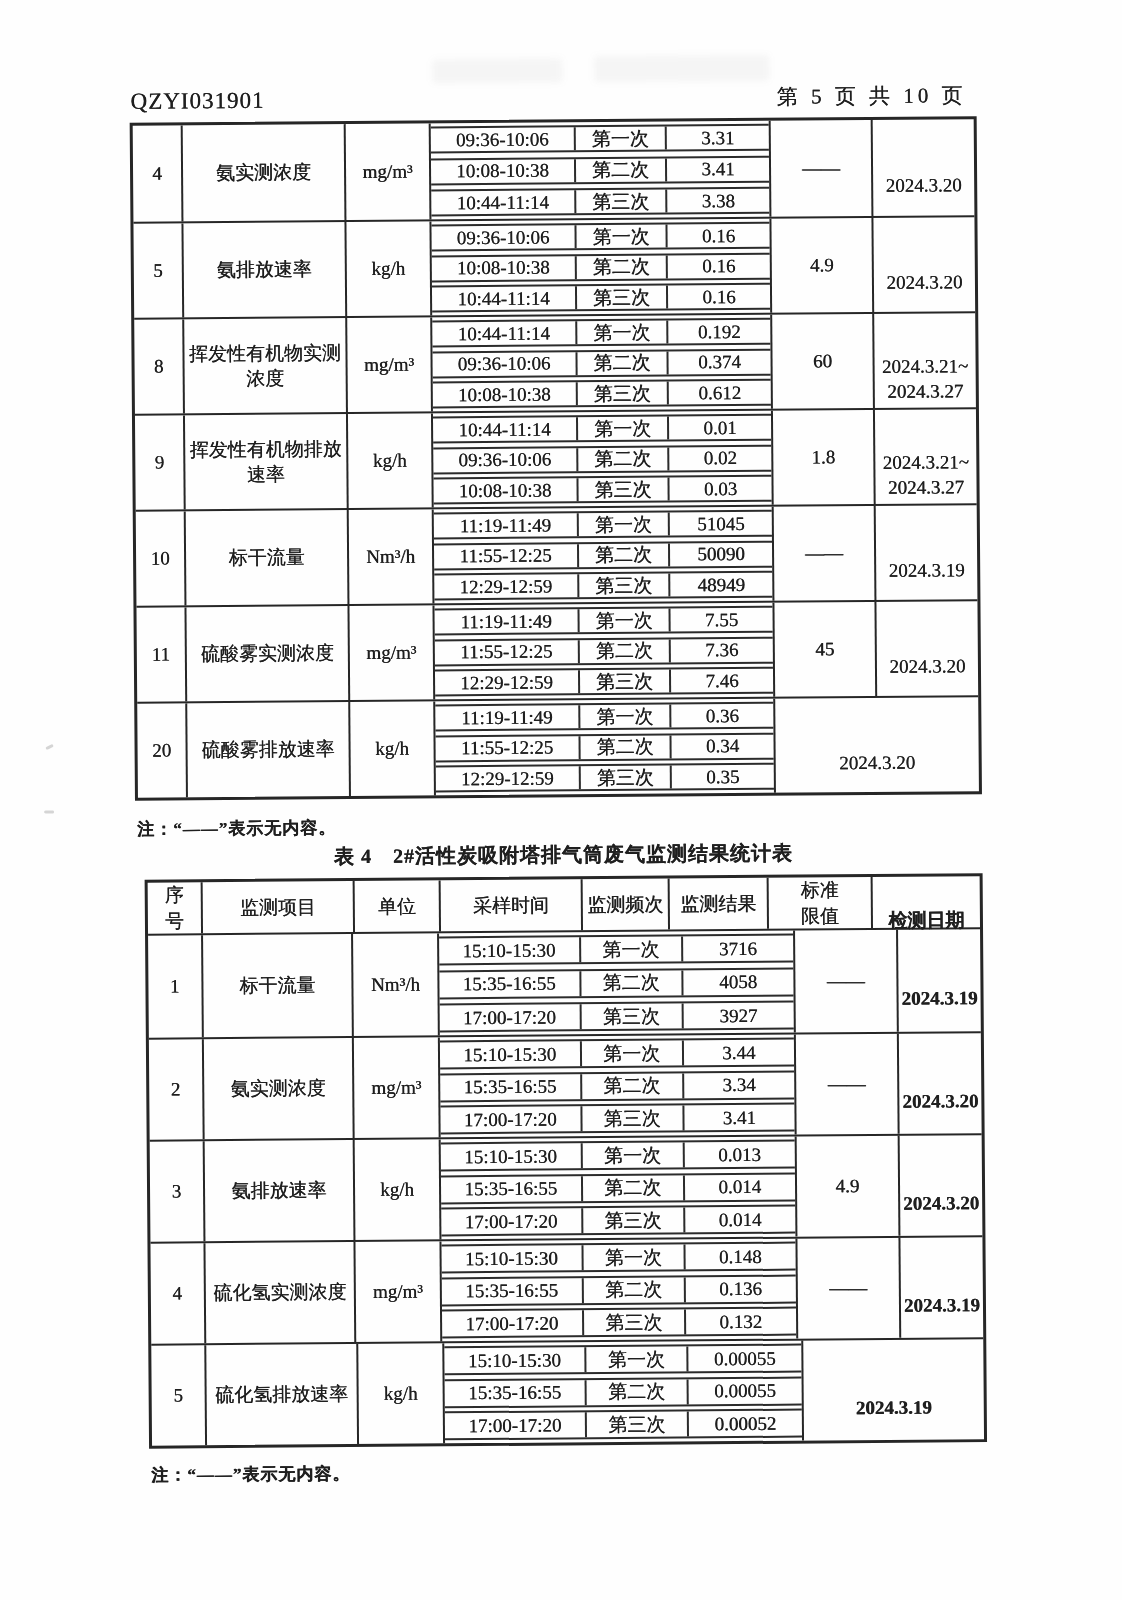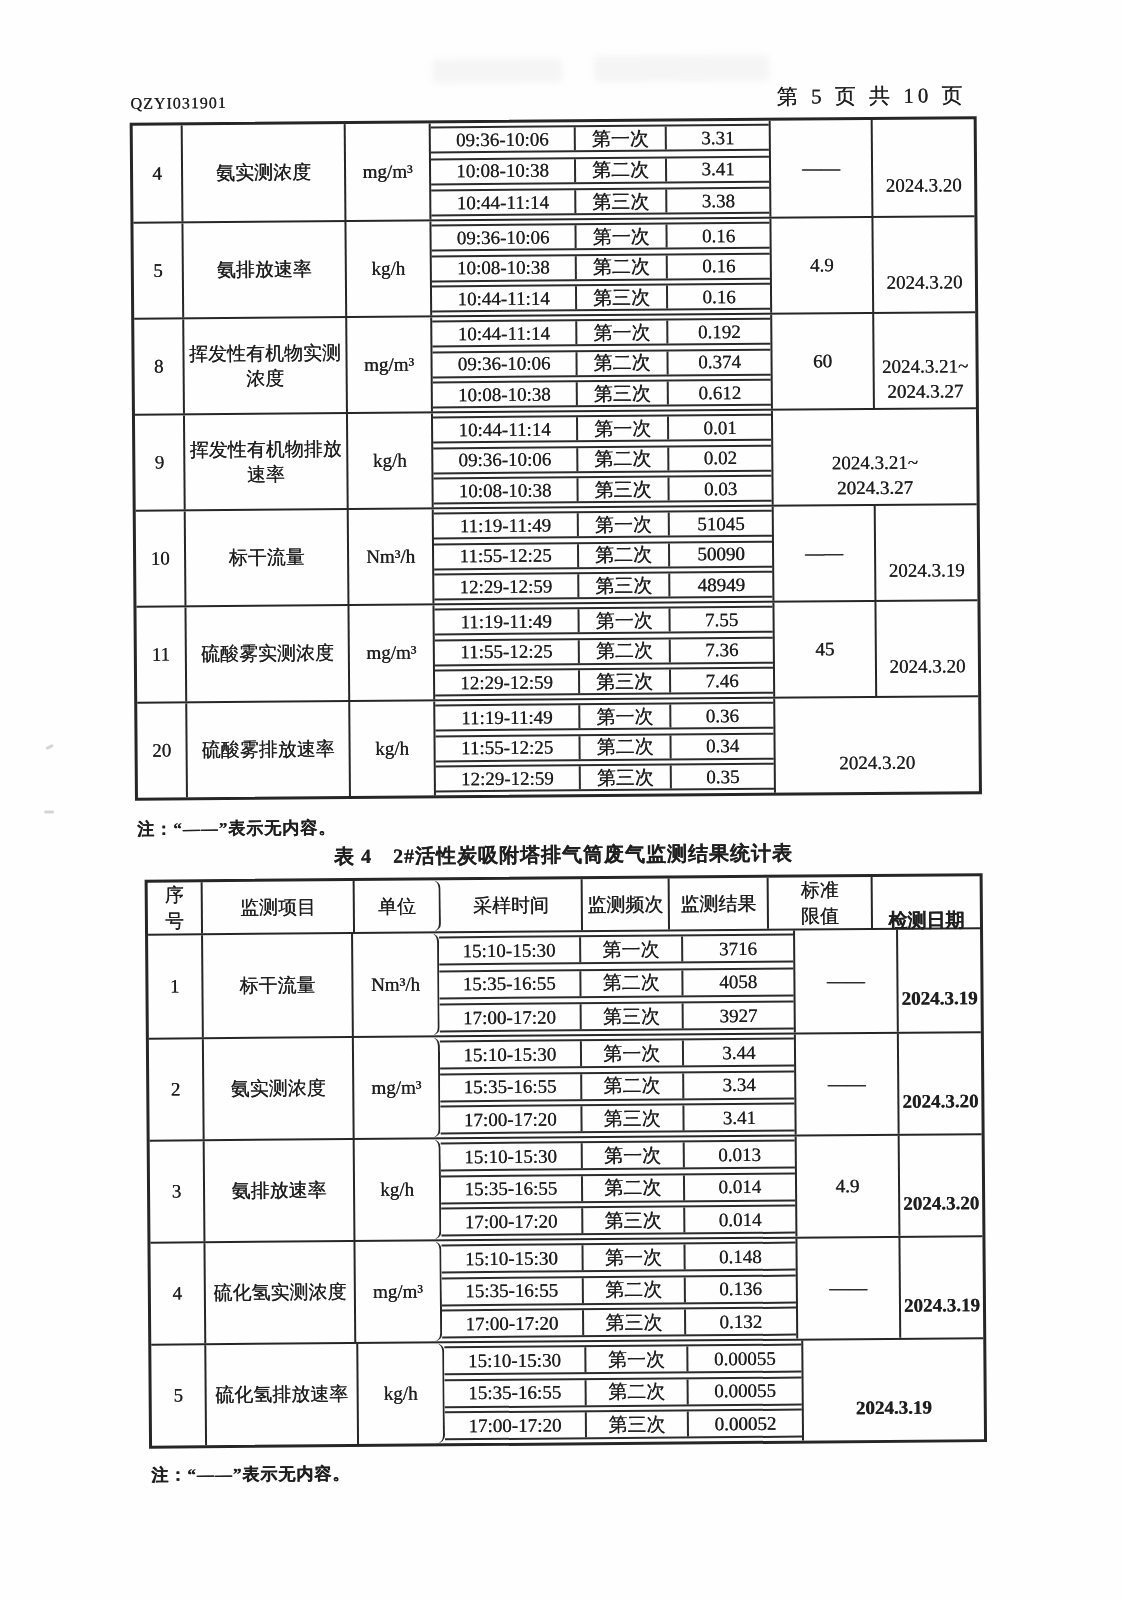--- a/index.html
+++ b/index.html
@@ -4,21 +4,21 @@
 <style>
   html,body{margin:0;padding:0;background:#ffffff;}
   .page{position:relative;width:1122px;height:1600px;background:#fefefe;overflow:hidden;
         font-family:"Liberation Serif","DejaVu Serif",serif;color:#1f1f1f;}
   .sheet{position:absolute;inset:0;transform:rotate(-0.45deg);transform-origin:55% 50%;}
   .ink{text-shadow:0.3px 0 0 currentColor;}
 
   
   .hdr{position:absolute;left:136px;top:84px;width:836px;display:flex;
        justify-content:space-between;align-items:baseline;}
-  .doccode{font-size:16px;letter-spacing:1px;}
+  .doccode{font-size:23px;letter-spacing:1px;}
   .pageno{font-size:21px;letter-spacing:4px;}
 
   
   .tbl{position:absolute;border:3px solid #262626;box-sizing:border-box;background:transparent;}
   .t1{left:135px;top:119px;width:847px;}
   .t2{left:144px;top:876px;width:838px;}
   .prow{display:flex;align-items:stretch;box-sizing:border-box;}
   .prow + .prow{border-top:2px solid #262626;}
   .thead{display:flex;align-items:stretch;height:53px;border-bottom:2px solid #262626;box-sizing:border-box;}
   .t1 .prow{height:96px;}
@@ -38,21 +38,21 @@
   .sub>div{display:flex;align-items:center;justify-content:center;font-size:19px;box-sizing:border-box;}
   .st,.sf{border-right:2px solid #2b2b2b;}
   .sr{flex:1;}
 
   
   .t1 .w-seq{width:50px;}  .t1 .w-item{width:163px;} .t1 .w-unit{width:85px;}
   .t1 .w-mid{width:340px;} .t1 .st{width:145px;}     .t1 .sf{width:91px;}
   .t1 .w-lim{width:102px;} .t1 .w-date{flex:1;}
 
   
-  .t2 .w-seq{width:55px;}  .t2 .w-item{width:152px;} .t2 .w-unit{width:86px;border-radius:8px;}
+  .t2 .w-seq{width:55px;}  .t2 .w-item{width:152px;} .t2 .w-unit{width:86px;}
   .t2 .w-mid{width:359px;} .t2 .st{width:142px;}     .t2 .sf{width:102px;}
   .t2 .w-lim{width:104px;}  .t2 .w-date{flex:1;font-weight:bold;}
   .t2 .w-time{width:142px;} .t2 .w-freq{width:87px;} .t2 .w-res{width:99px;}
 
   .note{position:absolute;font-size:17px;font-weight:bold;letter-spacing:1px;}
   .note1{left:137px;top:814px;}
   .note2{left:146px;top:1460px;}
   .ttitle{position:absolute;left:144px;top:841px;width:838px;text-align:center;
           font-size:20px;font-weight:bold;letter-spacing:1px;}
 
@@ -174,20 +174,21 @@
               <div class="st">09:36-10:06</div>
               <div class="sf">第二次</div>
               <div class="sr">0.02</div>
             </div>
         <div class="sub">
               <div class="st">10:08-10:38</div>
               <div class="sf">第三次</div>
               <div class="sr">0.03</div>
             </div>
       </div>
+      <div class="cell w-lim">1.8</div>
       <div class="cell w-date pre last">2024.3.21~
 2024.3.27</div>
     </div>
 
     <div class="prow">
       <div class="cell w-seq">10</div>
       <div class="cell w-item pre">标干流量</div>
       <div class="cell w-unit">Nm³/h</div>
       <div class="mid w-mid">
         <div class="sub">

